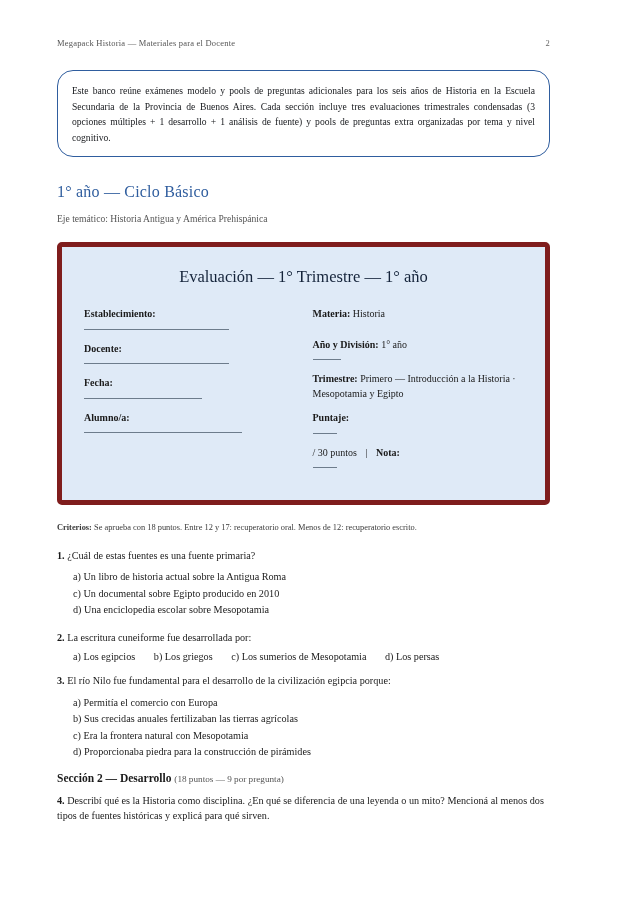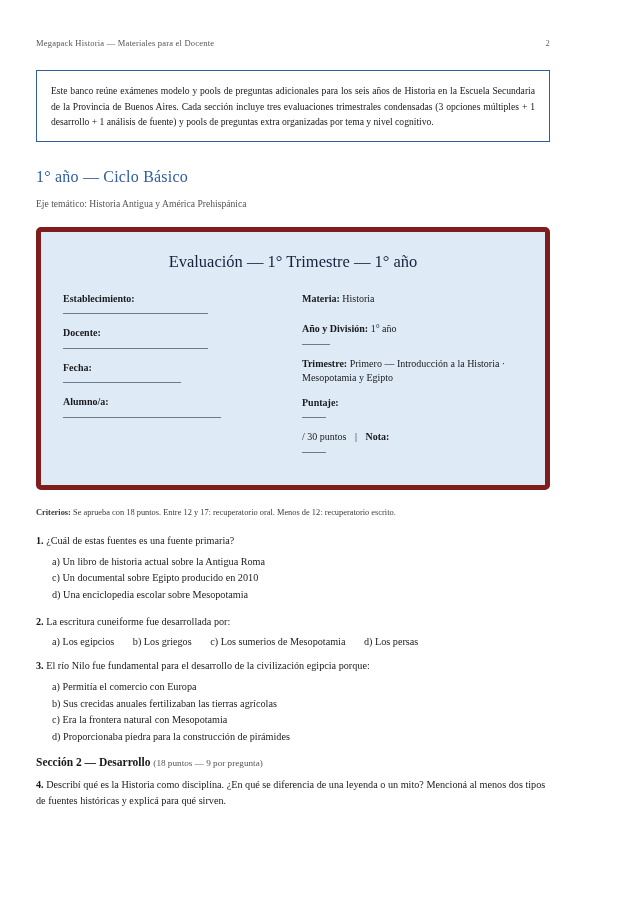--- a/index.html
+++ b/index.html
@@ -12,41 +12,41 @@
     background: #ffffff;
     font-family: "Liberation Serif", serif;
     color: #1a1a1a;
     overflow: hidden;
   }
   .page {
     position: relative;
     width: 640px;
     height: 905px;
     box-sizing: border-box;
-    padding: 38px 90px 0 36px;
+    padding: 38px 90px 0 57px;
   }
   .header {
     display: flex;
     justify-content: space-between;
     align-items: baseline;
     font-size: 8.5px;
     color: #555;
     letter-spacing: 0.2px;
     margin-bottom: 22px;
   }
   .header .title {
     font-family: "Liberation Serif", serif;
   }
   .header .pageno {
     color: #666;
   }
 
   .intro-box {
     border: 1px solid #2f5d9e;
-    border-radius: 0;
+    border-radius: 16px;
     padding: 12px 14px 11px 14px;
     font-size: 9.6px;
     line-height: 1.62;
     text-align: justify;
     color: #16181c;
     margin-bottom: 26px;
   }
 
   h1.section-title {
     font-size: 16px;

